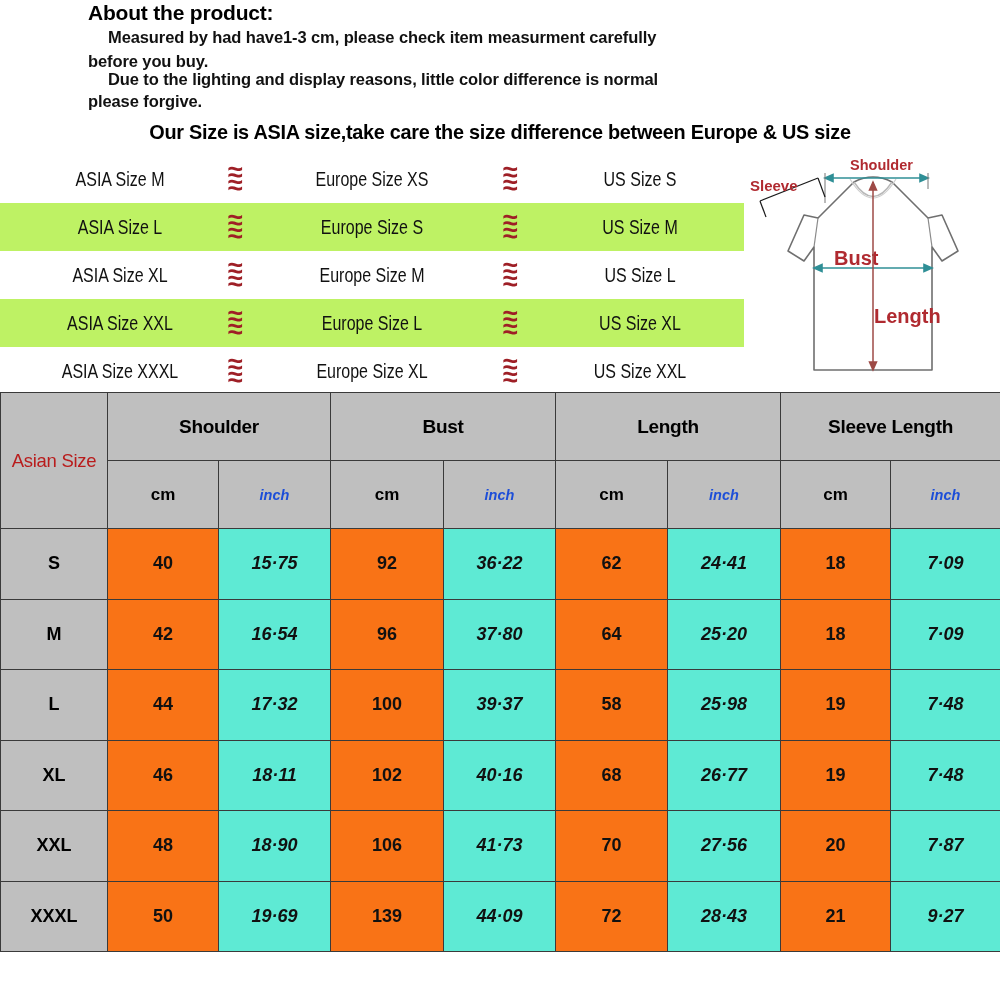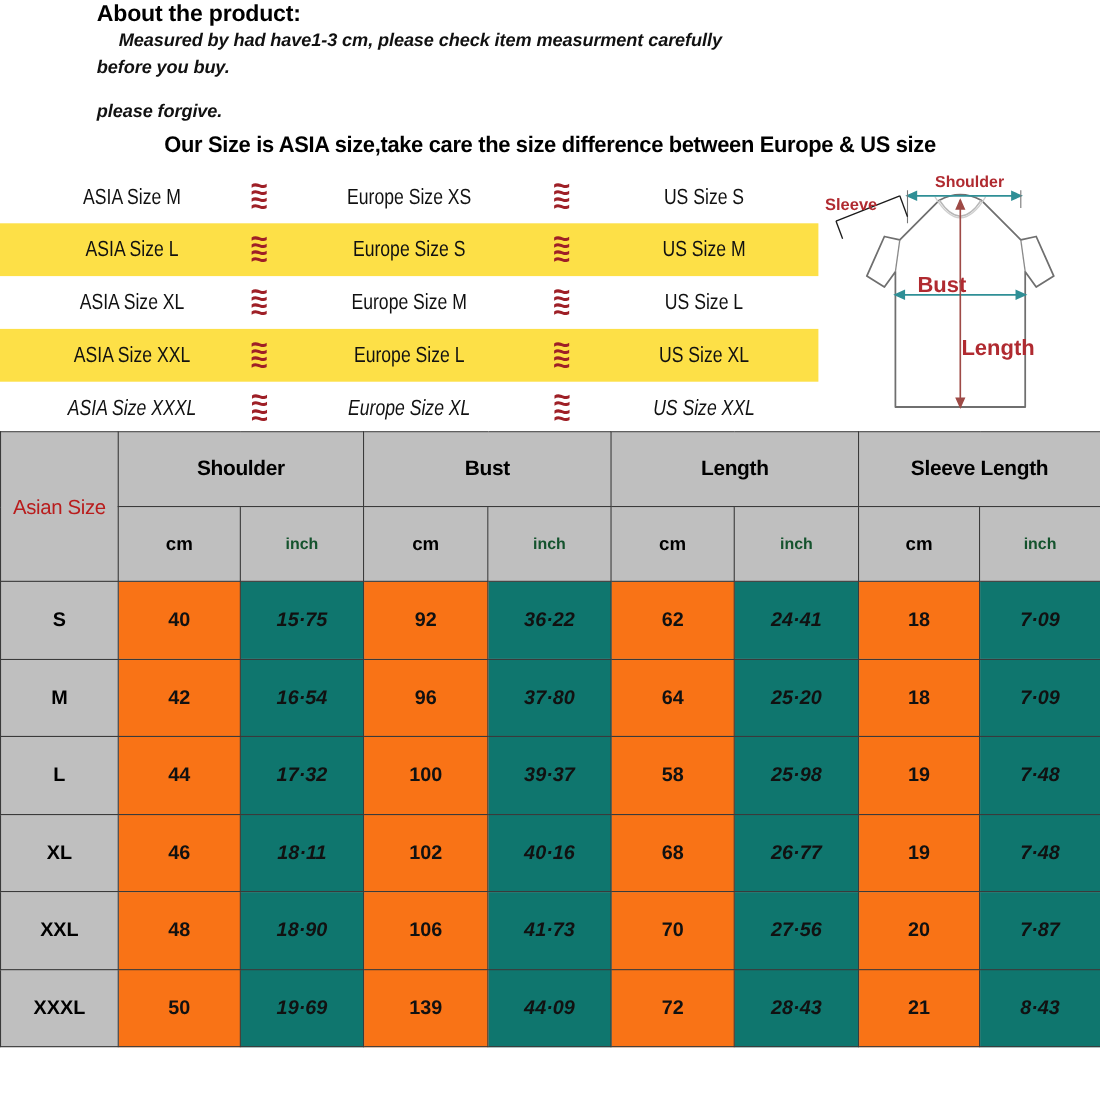--- a/index.html
+++ b/index.html
@@ -13,21 +13,21 @@
 
   
   .about { position:absolute; left:0; top:0; width:824px; height:115px; }
   .about-title {
     position:absolute; left:88px; top:1px;
     font-size:21px; font-weight:bold; color:#000;
     letter-spacing:-0.2px;
   }
   .about-line {
     position:absolute; left:88px;
-    font-size:16.5px; font-style:italic; font-weight:bold; color:#111;
+    font-size:16.5px; font-weight:bold; color:#111;
     white-space:nowrap; letter-spacing:-0.1px;
   }
   .al1 { top:28px; left:108px; }
   .al2 { top:52px; left:88px; }
   .al3 { top:70px; left:108px; }
   .al4 { top:92px; left:88px; }
 
   
   .asia-heading {
     position:absolute; left:0; top:120px; width:1000px;
@@ -36,21 +36,21 @@
     letter-spacing:-0.3px;
     transform: scaleX(0.97); transform-origin: center;
   }
 
   
   .conv { position:absolute; left:0; top:155px; width:744px; height:240px; }
   .conv-row {
     position:absolute; left:0; width:744px; height:48px;
     display:flex; align-items:center;
   }
-  .conv-row.striped { background:#fde047; }
+  .conv-row.striped { background:#bef264; }
   .conv-cell {
     font-size:20px; color:#111; text-align:center;
     font-family:"Liberation Sans", sans-serif;
     transform: scaleX(0.80); transform-origin:center;
     white-space:nowrap;
   }
   .cc-asia   { position:absolute; left:0px;   width:240px; }
   .cc-eq1    { position:absolute; left:205px; width:60px;  }
   .cc-eur    { position:absolute; left:262px; width:220px; }
   .cc-eq2    { position:absolute; left:480px; width:60px;  }
@@ -85,47 +85,48 @@
   }
   .hdr-asian {
     font-size:18.5px; font-weight:normal; color:#b91c1c;
     letter-spacing:-0.3px;
   }
   .hdr-cm {
     font-size:17px; font-weight:bold; color:#000;
     height:68px;
   }
   .hdr-inch {
-    font-size:14.5px; font-weight:bold; 
-    color:#14532d;
+    font-size:14.5px; font-weight:bold; font-style:italic;
+    color:#1d4ed8;
     height:68px;
   }
   .size-cell {
     background:#bfbfbf;
     font-size:18px; font-weight:bold; color:#000;
   }
   .val-cm {
     background:#f97316;
     font-size:18px; font-weight:bold; color:#111;
   }
   .val-inch {
-    background:#0f766e;
+    background:#5eead4;
     font-size:18px; font-weight:bold; font-style:italic; color:#111;
   }
   .mtable tbody tr { height:70px; }
 </style>
 </head>
 <body>
 
 <div id="page">
 
   <div class="about">
     <div class="about-title">About the product:</div>
     <div class="about-line al1">Measured by had have1-3 cm, please check item measurment carefully</div>
     <div class="about-line al2">before you buy.</div>
+    <div class="about-line al3">Due to the lighting and display reasons, little color difference is normal</div>
     <div class="about-line al4">please forgive.</div>
   </div>
 
   <div class="asia-heading">Our Size is ASIA size,take care the size difference between Europe &amp; US size</div>
 
   <div class="conv">
 
     <div class="conv-row" style="top:0px;">
       <div class="conv-cell cc-asia">ASIA Size M</div>
       <div class="conv-cell cc-eq1 eqsym">
@@ -175,21 +176,21 @@
           <span>≈</span>
         </div>
       <div class="conv-cell cc-eur">Europe Size L</div>
       <div class="conv-cell cc-eq2 eqsym">
           <span>≈</span>
           <span>≈</span>
         </div>
       <div class="conv-cell cc-us">US Size XL</div>
     </div>
 
-    <div class="conv-row" style="top:192px;font-style:italic;">
+    <div class="conv-row" style="top:192px;">
       <div class="conv-cell cc-asia">ASIA Size XXXL</div>
       <div class="conv-cell cc-eq1 eqsym">
           <span>≈</span>
           <span>≈</span>
         </div>
       <div class="conv-cell cc-eur">Europe Size XL</div>
       <div class="conv-cell cc-eq2 eqsym">
           <span>≈</span>
           <span>≈</span>
         </div>
@@ -334,18 +335,18 @@
       </tr>
       <tr>
         <td class="size-cell">XXXL</td>
         <td class="val-cm">50</td>
         <td class="val-inch">19·69</td>
         <td class="val-cm">139</td>
         <td class="val-inch">44·09</td>
         <td class="val-cm">72</td>
         <td class="val-inch">28·43</td>
         <td class="val-cm">21</td>
-        <td class="val-inch">8·43</td>
+        <td class="val-inch">9·27</td>
       </tr>
     </tbody>
   </table>
 
 </div>
 
 </body></html>

